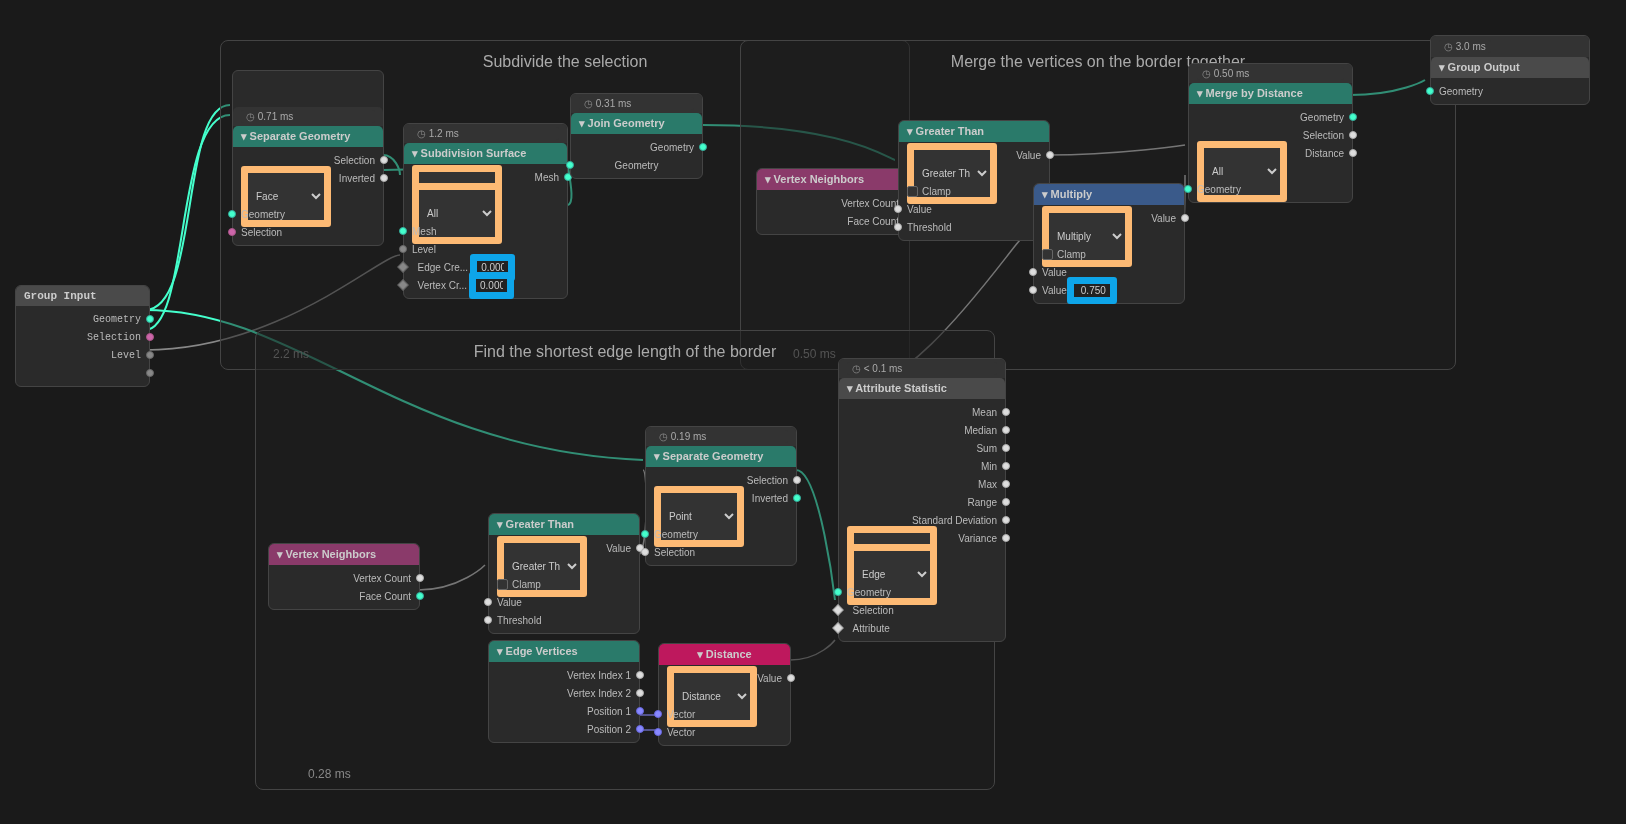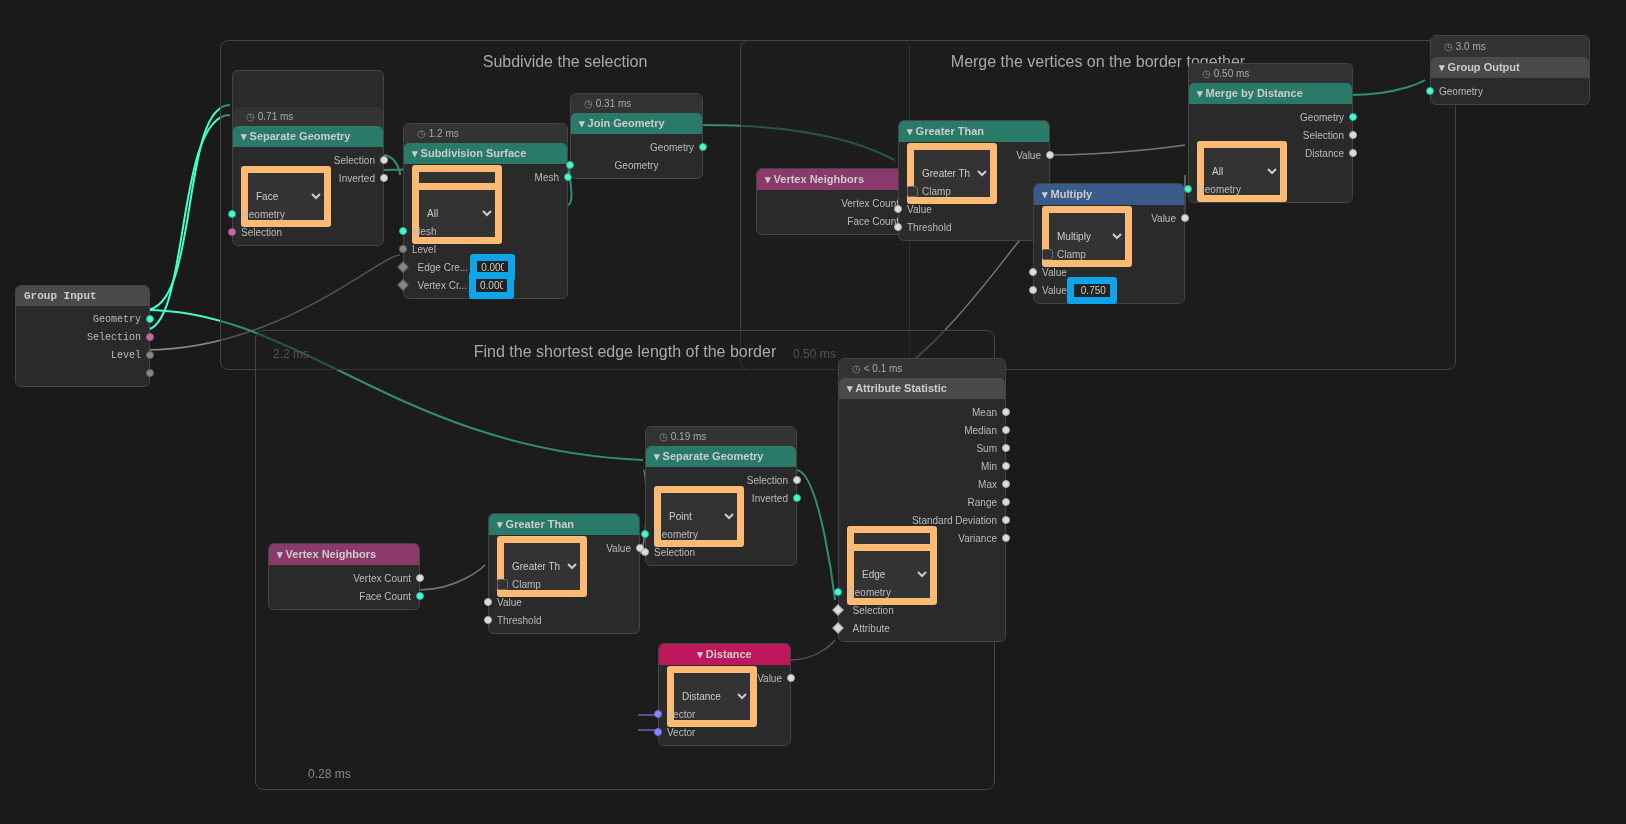--- a/index.html
+++ b/index.html
@@ -527,20 +527,31 @@
       </div>
       <div class="node-row">
         <span class="socket diamond white left" style="left:-5px"></span>&nbsp;&nbsp;Selection
       </div>
       <div class="node-row">
         <span class="socket diamond white left" style="left:-5px"></span>&nbsp;&nbsp;Attribute
       </div>
     </div>
   </div>
 
+  <div class="node" style="left:488px;top:640px;width:152px;">
+    <div class="node-header header-teal">
+      <span>▾ Edge Vertices</span>
+    </div>
+    <div class="node-body">
+      <div class="node-row right">Vertex Index 1<span class="socket white right"></span></div>
+      <div class="node-row right">Vertex Index 2<span class="socket white right"></span></div>
+      <div class="node-row right">Position 1<span class="socket purple right" style="background:#88f;border:1px solid #66d;"></span></div>
+      <div class="node-row right">Position 2<span class="socket purple right" style="background:#88f;border:1px solid #66d;"></span></div>
+    </div>
+  </div>
 
   <div class="node" style="left:658px;top:643px;width:133px;">
     <div class="node-header header-purple">
       <span>▾ Distance</span>
     </div>
     <div class="node-body">
       <div class="node-row right">
         Value<span class="socket white right"></span>
       </div>
       <div class="node-row">

